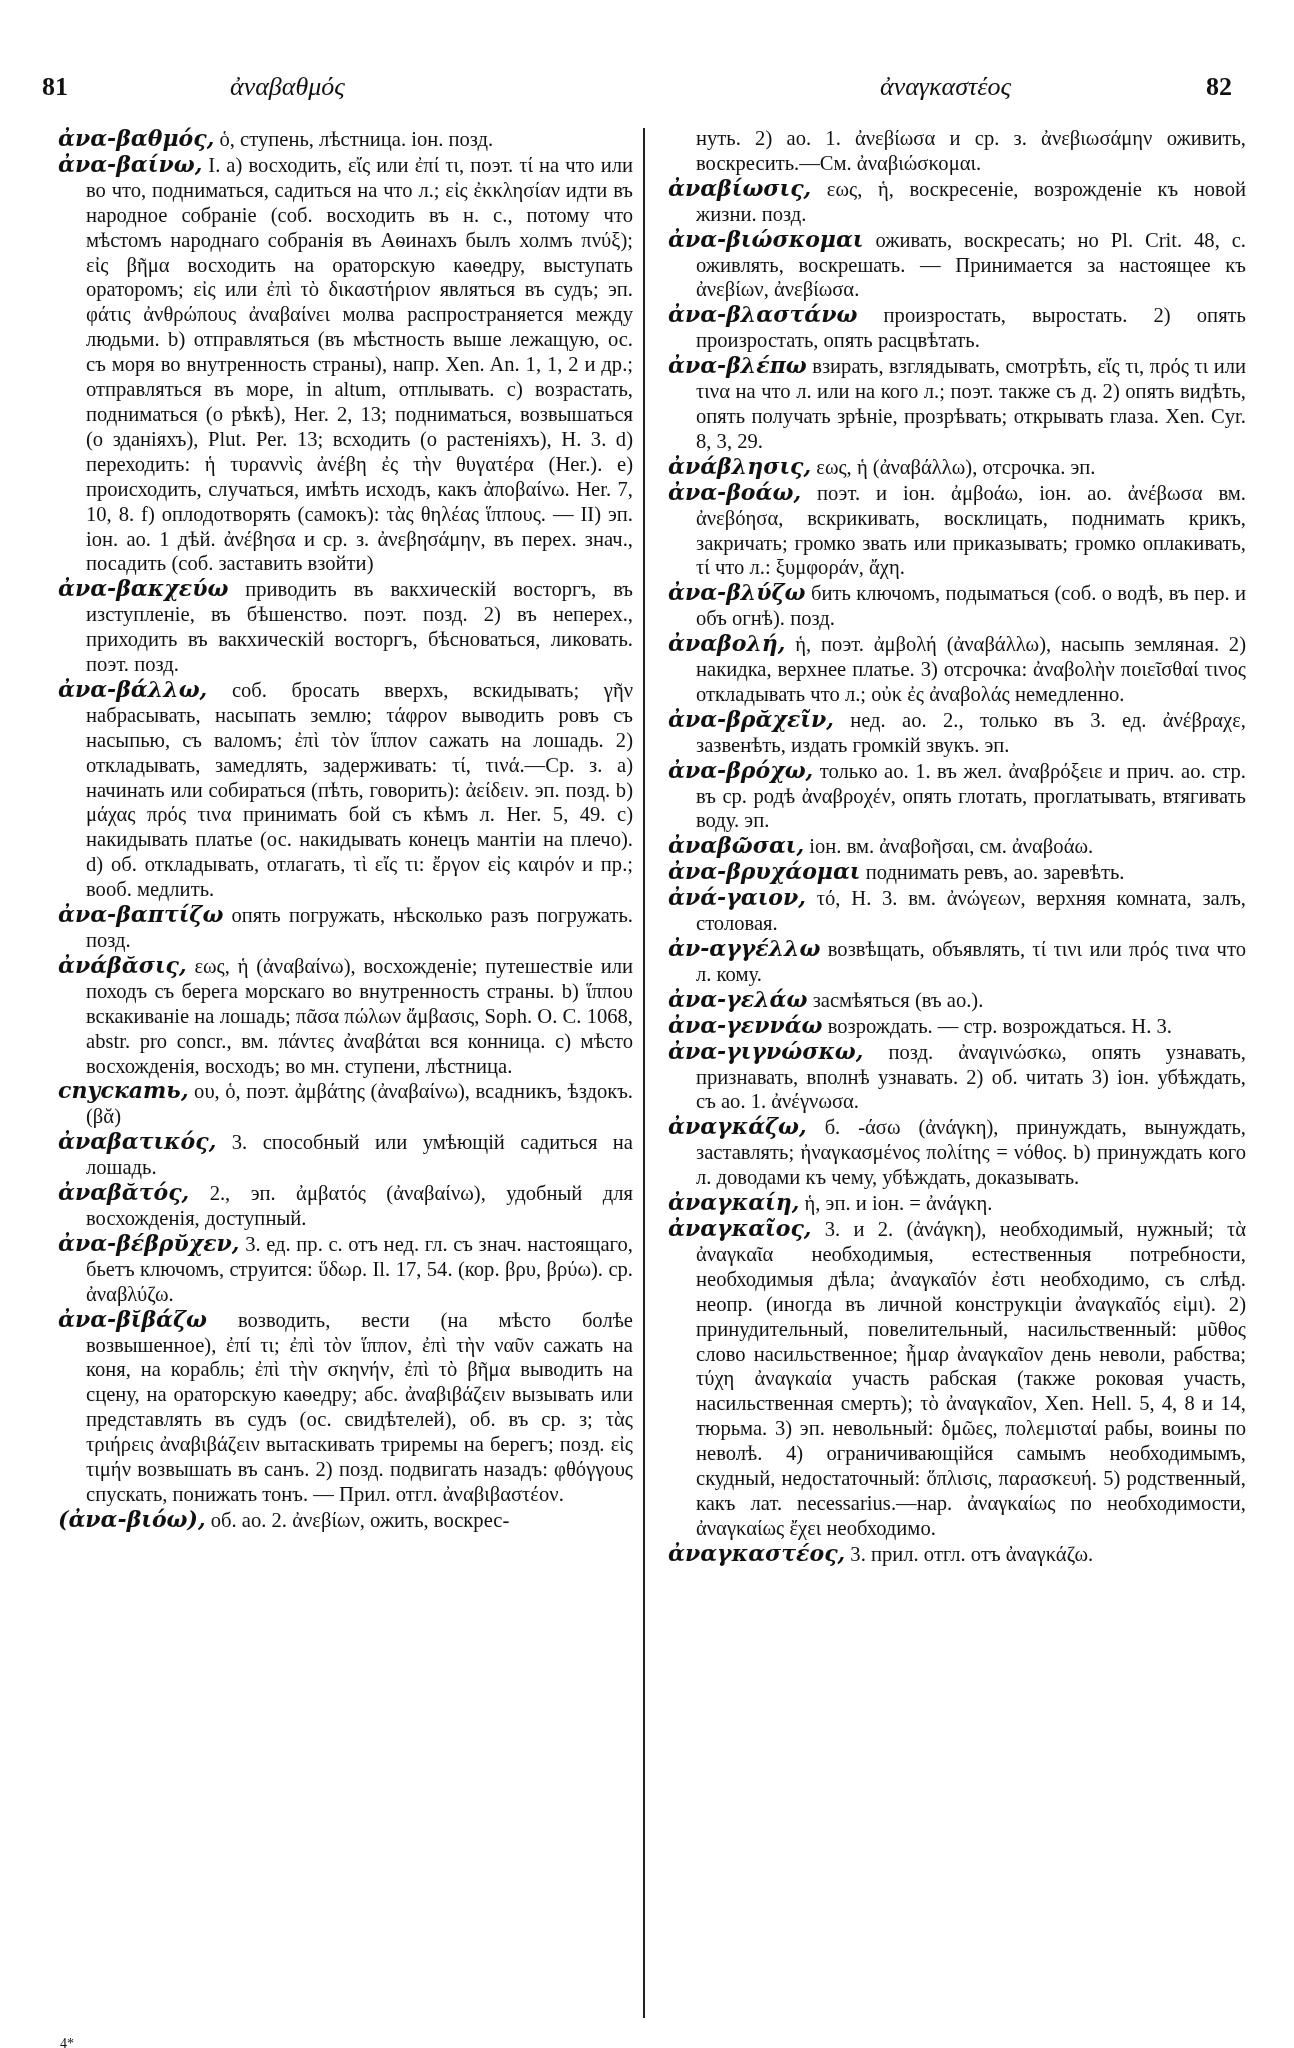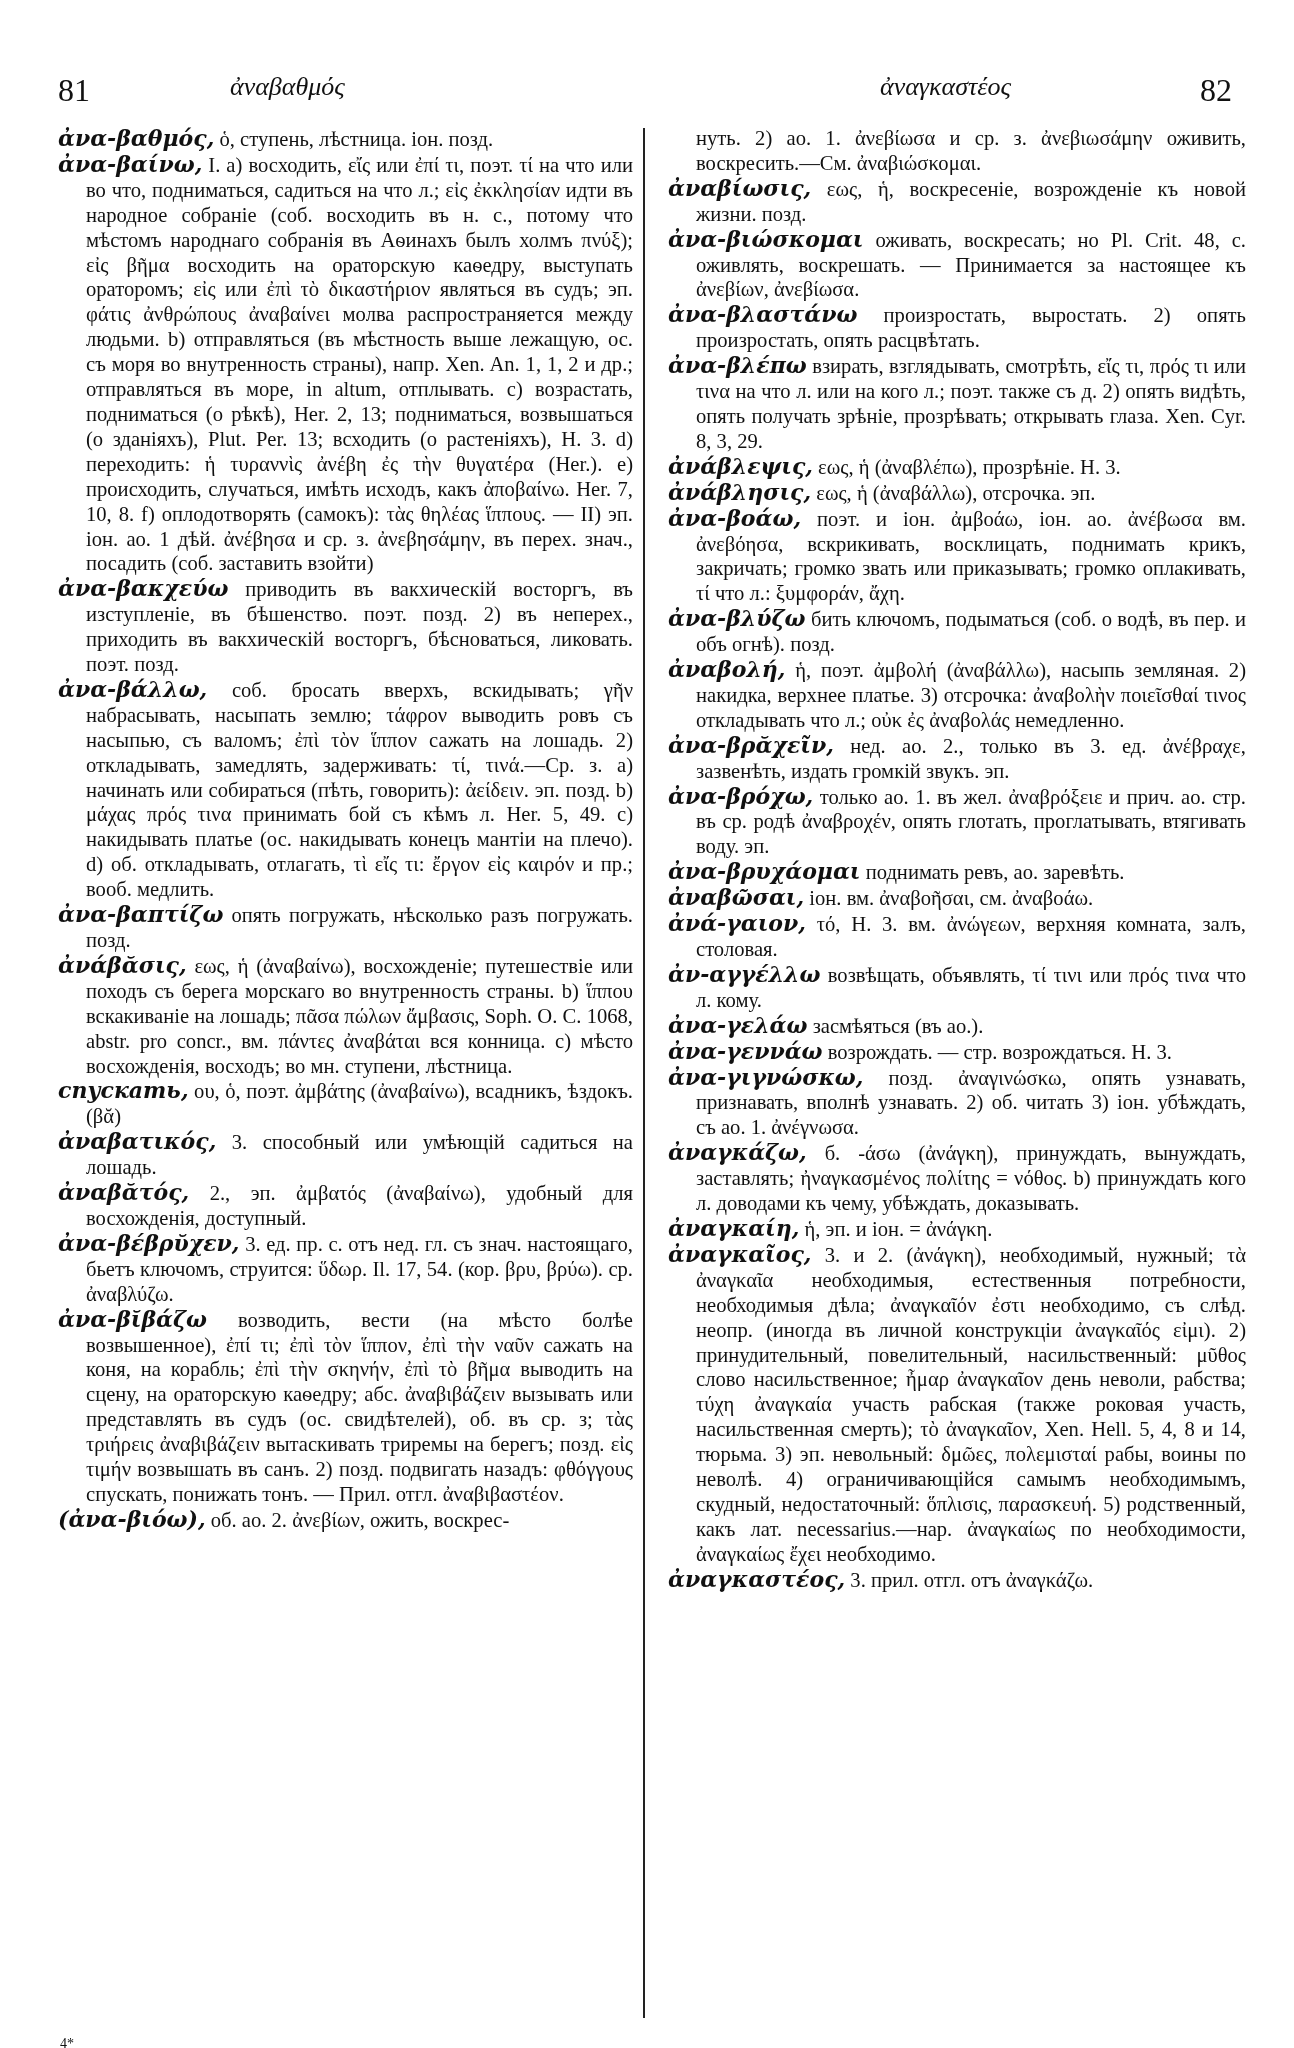--- a/index.html
+++ b/index.html
@@ -1,19 +1,19 @@
 <!DOCTYPE html>
 <html><head>
 <meta charset="utf-8">
 <style>
   html, body { margin: 0; padding: 0; background: #ffffff; }
   body { width: 1294px; height: 2048px; position: relative; overflow: hidden;
          font-family: "Liberation Serif", "DejaVu Serif", serif; color: #111; }
   .header { position: absolute; top: 72px; left: 0; width: 1294px; height: 40px; }
-  .pnum { position: absolute; top: 0; font-family: "Liberation Serif", serif; font-weight: normal; font-size: 32px; margin-left: 16px; }
+  .pnum { position: absolute; top: 0; font-family: "Liberation Serif", serif; font-weight: bold; font-size: 26px; }
   .pnum.left { left: 42px; }
   .pnum.right { right: 62px; }
   .runhead { position: absolute; top: 0; font-style: italic; font-size: 26px; }
   .runhead.left { left: 230px; }
   .runhead.right { left: 880px; }
   .col { position: absolute; top: 126px; font-size: 20.6px; line-height: 24.9px; text-align: justify; }
   .col.left { left: 58px; width: 575px; }
   .col.right { left: 660px; width: 578px; margin-left: 8px; }
   .divider { position: absolute; left: 643px; top: 128px; width: 2px; height: 1890px; background: #222; }
   .entry { margin: 0; padding-left: 28px; text-indent: -28px; }
@@ -45,29 +45,28 @@
     <p class="entry"><span class="hw">ἀνα-βῐβάζω</span> <span class="def">возводить, вести (на мѣсто болѣе возвышенное), ἐπί τι; ἐπὶ τὸν ἵππον, ἐπὶ τὴν ναῦν сажать на коня, на корабль; ἐπὶ τὴν σκηνήν, ἐπὶ τὸ βῆμα выводить на сцену, на ораторскую каѳедру; абс. ἀναβιβάζειν вызывать или представлять въ судъ (ос. свидѣтелей), об. въ ср. з; τὰς τριήρεις ἀναβιβάζειν вытаскивать триремы на берегъ; позд. εἰς τιμήν возвышать въ санъ. 2) позд. подвигать назадъ: φθόγγους спускать, понижать тонъ. — Прил. отгл. ἀναβιβαστέον.</span></p>
     <p class="entry"><span class="hw">(ἀνα-βιόω),</span> <span class="def">об. ао. 2. ἀνεβίων, ожить, воскрес-</span></p>
   </div>
 <div class="divider"></div>
 <div class="col right" id="col-right">
     <p class="entry" style="text-indent: 0px;"><span class="def">нуть. 2) ао. 1. ἀνεβίωσα и ср. з. ἀνεβιωσάμην оживить, воскресить.—См. ἀναβιώσκομαι.</span></p>
     <p class="entry"><span class="hw">ἀναβίωσις,</span> <span class="def">εως, ἡ, воскресеніе, возрожденіе къ новой жизни. позд.</span></p>
     <p class="entry"><span class="hw">ἀνα-βιώσκομαι</span> <span class="def">оживать, воскресать; но Pl. Crit. 48, c. оживлять, воскрешать. — Принимается за настоящее къ ἀνεβίων, ἀνεβίωσα.</span></p>
     <p class="entry"><span class="hw">ἀνα-βλαστάνω</span> <span class="def">произростать, выростать. 2) опять произростать, опять расцвѣтать.</span></p>
     <p class="entry"><span class="hw">ἀνα-βλέπω</span> <span class="def">взирать, взглядывать, смотрѣть, εἴς τι, πρός τι или τινα на что л. или на кого л.; поэт. также съ д. 2) опять видѣть, опять получать зрѣніе, прозрѣвать; открывать глаза. Xen. Cyr. 8, 3, 29.</span></p>
-    <p class="entry"><span class="hw">ἀνάβλεψις,</span> <span class="def">εως, ἡ (ἀναβλέπω), прозрѣніе. H. 3.</span></p>
     <p class="entry"><span class="hw">ἀνάβλησις,</span> <span class="def">εως, ἡ (ἀναβάλλω), отсрочка. эп.</span></p>
     <p class="entry"><span class="hw">ἀνα-βοάω,</span> <span class="def">поэт. и іон. ἀμβοάω, іон. ао. ἀνέβωσα вм. ἀνεβόησα, вскрикивать, восклицать, поднимать крикъ, закричать; громко звать или приказывать; громко оплакивать, τί что л.: ξυμφοράν, ἄχη.</span></p>
     <p class="entry"><span class="hw">ἀνα-βλύζω</span> <span class="def">бить ключомъ, подыматься (соб. о водѣ, въ пер. и объ огнѣ). позд.</span></p>
     <p class="entry"><span class="hw">ἀναβολή,</span> <span class="def">ἡ, поэт. ἀμβολή (ἀναβάλλω), насыпь земляная. 2) накидка, верхнее платье. 3) отсрочка: ἀναβολὴν ποιεῖσθαί τινος откладывать что л.; οὐκ ἐς ἀναβολάς немедленно.</span></p>
     <p class="entry"><span class="hw">ἀνα-βρᾰχεῖν,</span> <span class="def">нед. ао. 2., только въ 3. ед. ἀνέβραχε, зазвенѣть, издать громкій звукъ. эп.</span></p>
     <p class="entry"><span class="hw">ἀνα-βρόχω,</span> <span class="def">только ао. 1. въ жел. ἀναβρόξειε и прич. ао. стр. въ ср. родѣ ἀναβροχέν, опять глотать, проглатывать, втягивать воду. эп.</span></p>
+    <p class="entry"><span class="hw">ἀναβῶσαι,</span> <span class="def">іон. вм. ἀναβοῆσαι, см. ἀναβοάω.</span></p>
     <p class="entry"><span class="hw">ἀνα-βρυχάομαι</span> <span class="def">поднимать ревъ, ао. заревѣть.</span></p>
-    <p class="entry"><span class="hw">ἀναβῶσαι,</span> <span class="def">іон. вм. ἀναβοῆσαι, см. ἀναβοάω.</span></p>
     <p class="entry"><span class="hw">ἀνά-γαιον,</span> <span class="def">τό, H. 3. вм. ἀνώγεων, верхняя комната, залъ, столовая.</span></p>
     <p class="entry"><span class="hw">ἀν-αγγέλλω</span> <span class="def">возвѣщать, объявлять, τί τινι или πρός τινα что л. кому.</span></p>
     <p class="entry"><span class="hw">ἀνα-γελάω</span> <span class="def">засмѣяться (въ ао.).</span></p>
     <p class="entry"><span class="hw">ἀνα-γεννάω</span> <span class="def">возрождать. — стр. возрождаться. H. 3.</span></p>
     <p class="entry"><span class="hw">ἀνα-γιγνώσκω,</span> <span class="def">позд. ἀναγινώσκω, опять узнавать, признавать, вполнѣ узнавать. 2) об. читать 3) іон. убѣждать, съ ао. 1. ἀνέγνωσα.</span></p>
     <p class="entry"><span class="hw">ἀναγκάζω,</span> <span class="def">б. -άσω (ἀνάγκη), принуждать, вынуждать, заставлять; ἠναγκασμένος πολίτης = νόθος. b) принуждать кого л. доводами къ чему, убѣждать, доказывать.</span></p>
     <p class="entry"><span class="hw">ἀναγκαίη,</span> <span class="def">ἡ, эп. и іон. = ἀνάγκη.</span></p>
     <p class="entry"><span class="hw">ἀναγκαῖος,</span> <span class="def">3. и 2. (ἀνάγκη), необходимый, нужный; τὰ ἀναγκαῖα необходимыя, естественныя потребности, необходимыя дѣла; ἀναγκαῖόν ἐστι необходимо, съ слѣд. неопр. (иногда въ личной конструкціи ἀναγκαῖός εἰμι). 2) принудительный, повелительный, насильственный: μῦθος слово насильственное; ἦμαρ ἀναγκαῖον день неволи, рабства; τύχη ἀναγκαία участь рабская (также роковая участь, насильственная смерть); τὸ ἀναγκαῖον, Xen. Hell. 5, 4, 8 и 14, тюрьма. 3) эп. невольный: δμῶες, πολεμισταί рабы, воины по неволѣ. 4) ограничивающійся самымъ необходимымъ, скудный, недостаточный: ὅπλισις, παρασκευή. 5) родственный, какъ лат. necessarius.—нар. ἀναγκαίως по необходимости, ἀναγκαίως ἔχει необходимо.</span></p>
     <p class="entry"><span class="hw">ἀναγκαστέος,</span> <span class="def">3. прил. отгл. отъ ἀναγκάζω.</span></p>
   </div>

